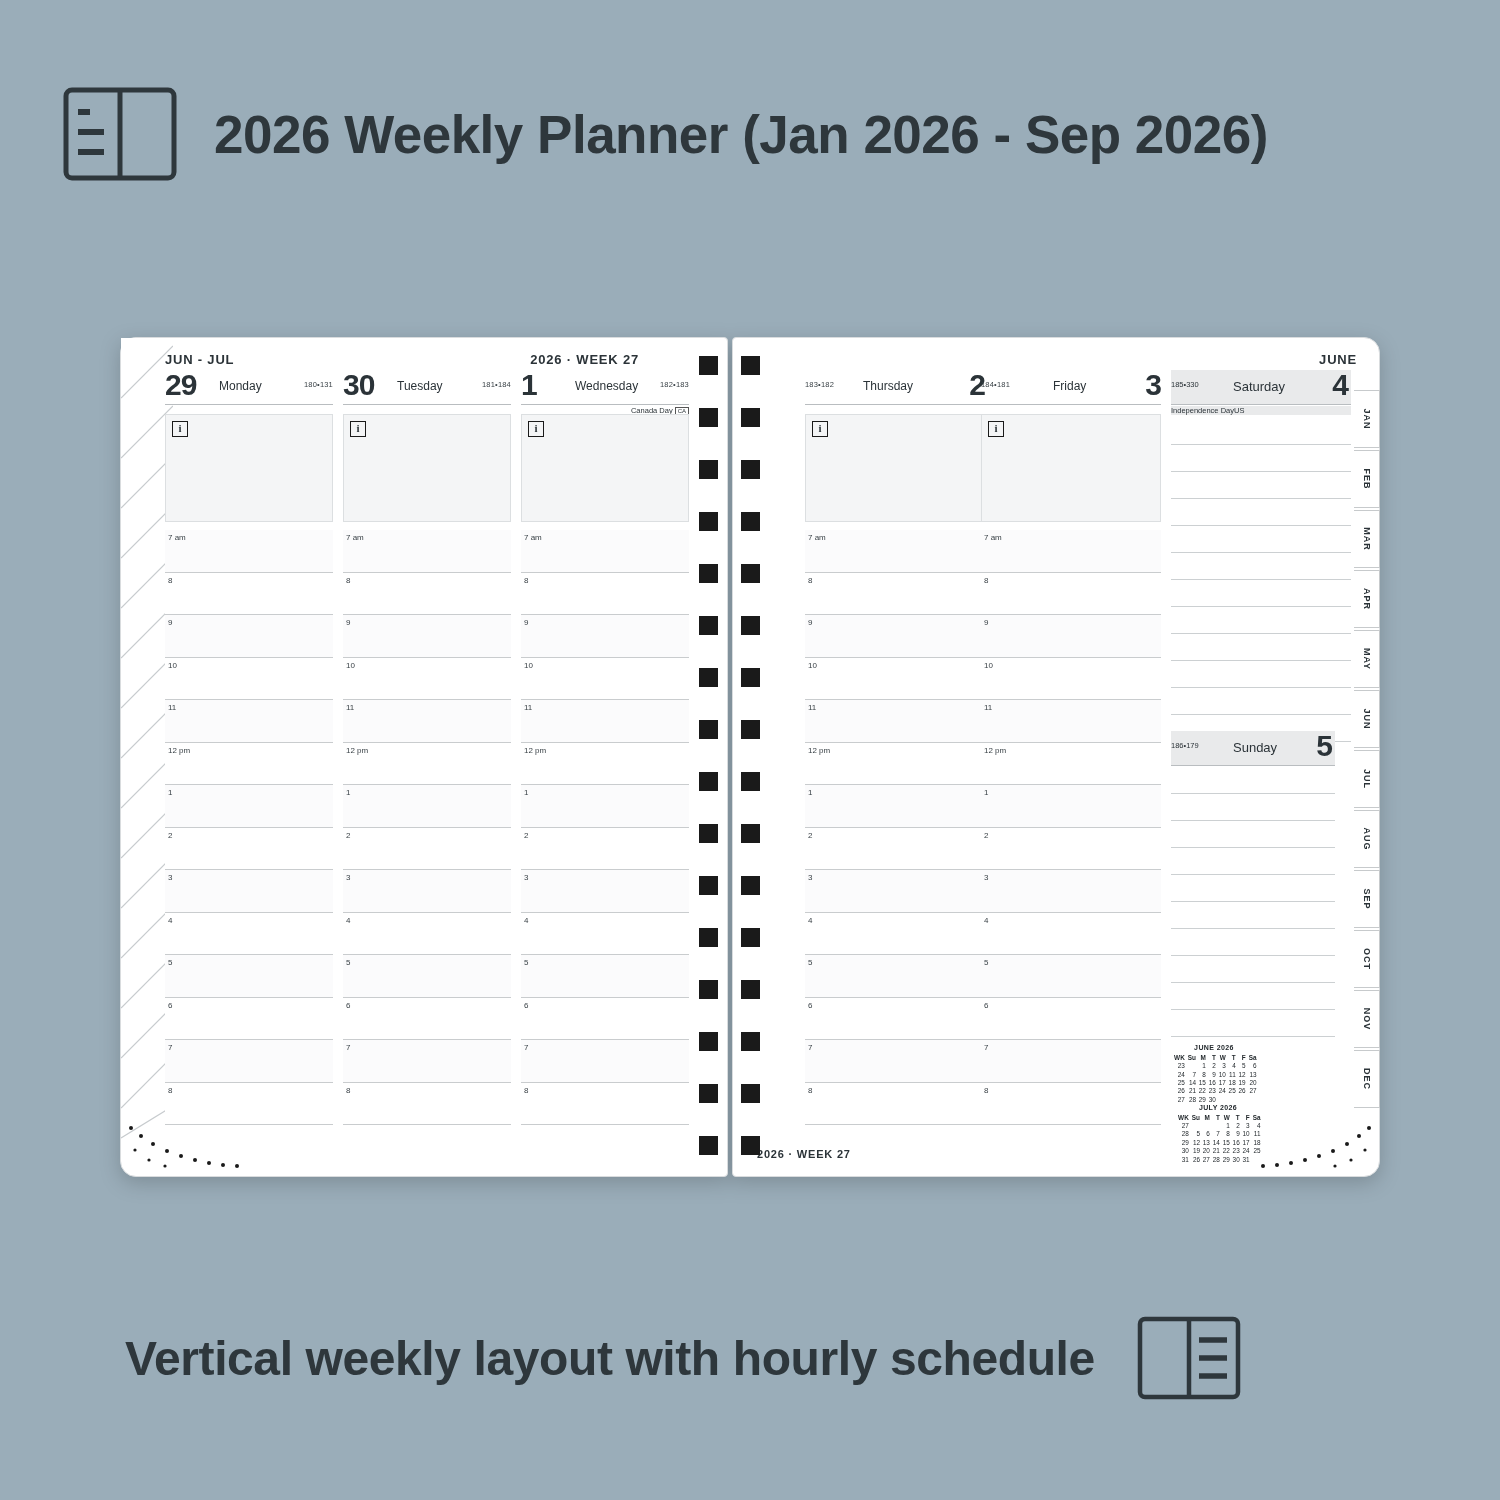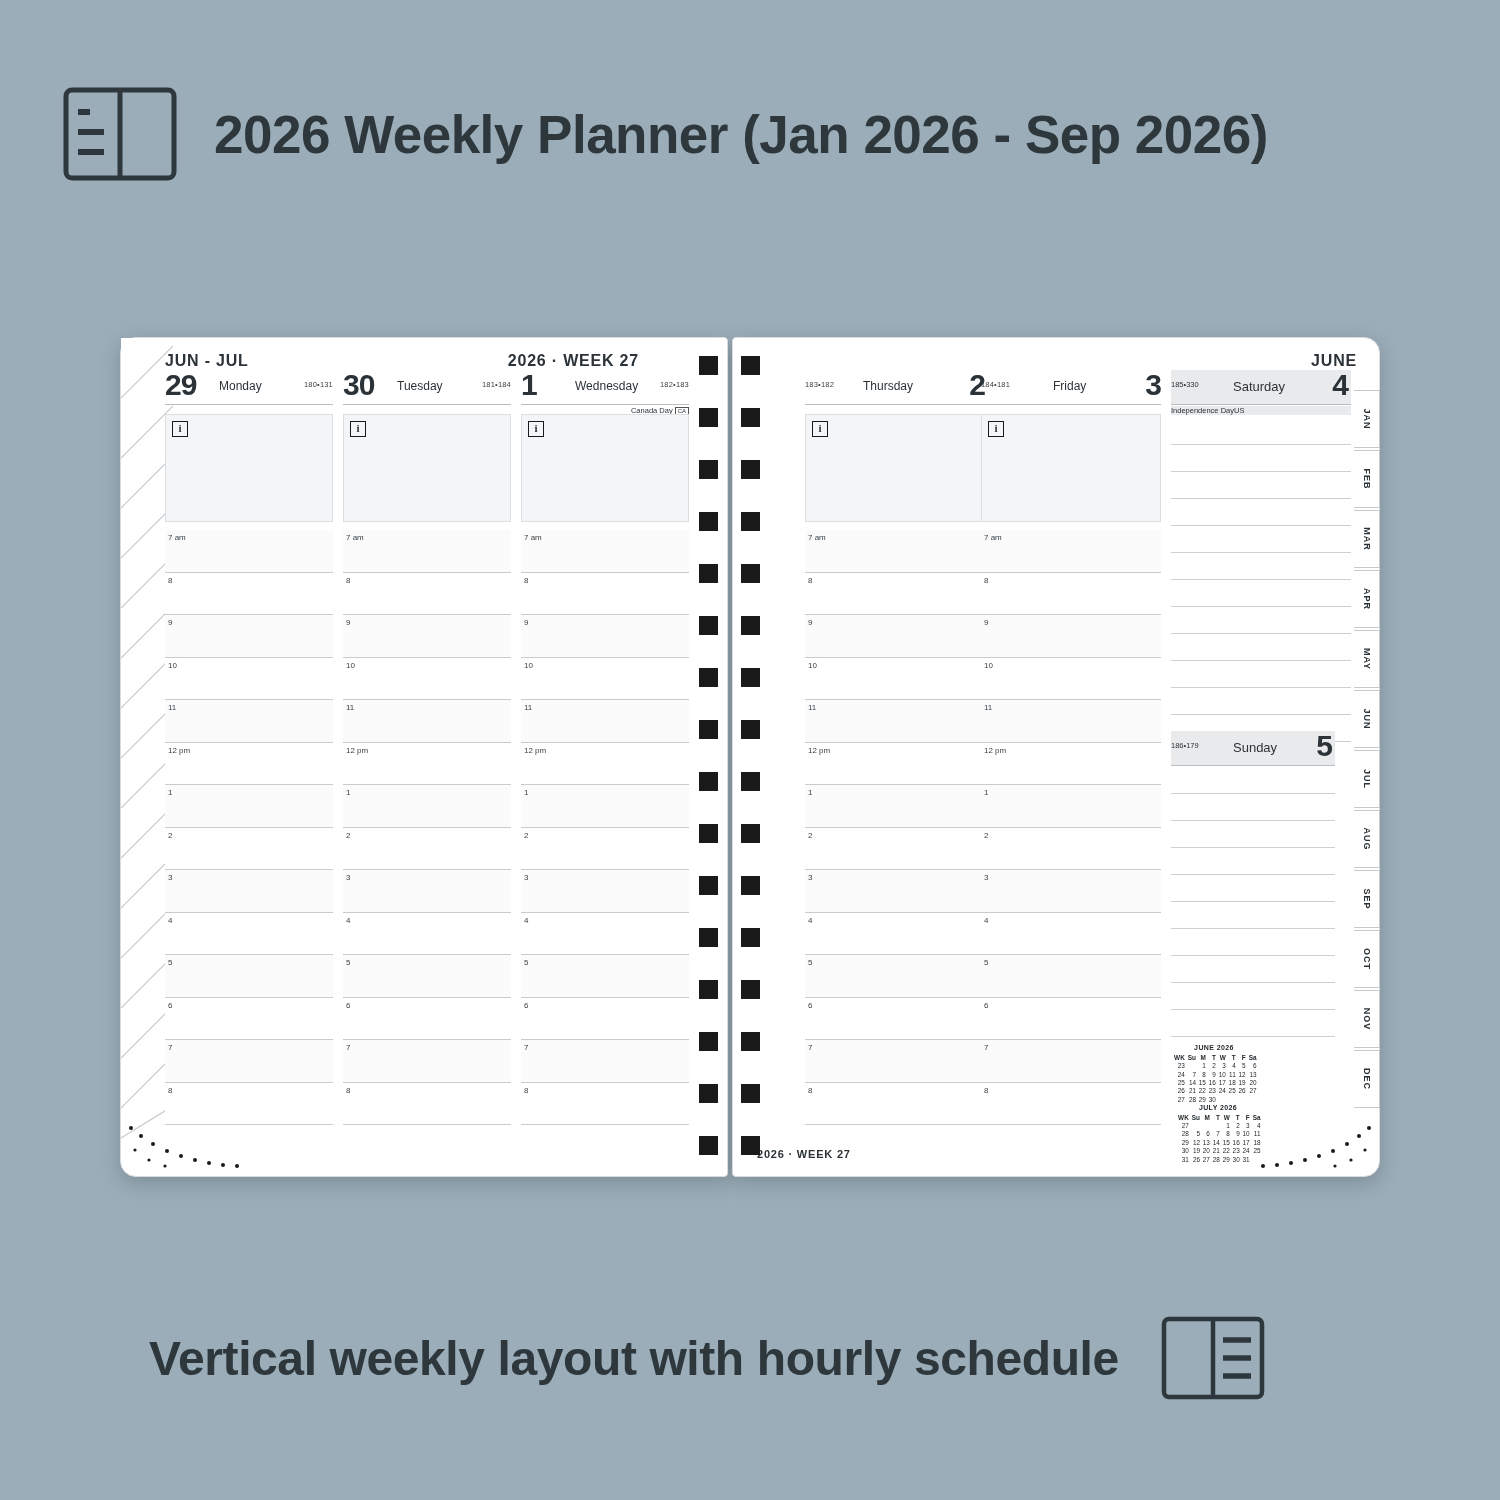--- a/index.html
+++ b/index.html
@@ -13,21 +13,21 @@
   }
   
   .top-header{
     position:absolute; left:60px; top:80px; display:flex; align-items:center; gap:34px;
   }
   .book-icon{width:120px;height:108px;}
   .top-title{
     font-size:53px; font-weight:600; letter-spacing:-0.5px; color:#2e373c; white-space:nowrap;
   }
   .bottom-caption{
-    position:absolute; left:125px; top:1310px; display:flex; align-items:center; gap:40px;margin-left:24px;
+    position:absolute; left:125px; top:1310px; display:flex; align-items:center; gap:40px;
   }
   .bottom-caption .cap-text{
     font-size:48px; font-weight:600; color:#2e373c; letter-spacing:-0.4px; white-space:nowrap;
   }
   .book-icon-2{width:108px;height:96px;}
 
   
   .spread{
     position:absolute; left:120px; top:337px; width:1260px; height:840px;
     filter:drop-shadow(0 6px 10px rgba(0,0,0,0.18));
@@ -48,21 +48,21 @@
   .dots-left{position:absolute;left:4px;bottom:4px;width:120px;height:52px;}
   .dots-right{position:absolute;right:4px;bottom:4px;width:120px;height:52px;}
 
   
   .binding{position:absolute; top:8px; height:824px; width:34px;}
   .binding-l{left:574px;}
   .bsq{position:absolute; width:19px;height:19px;background:#1a1a1a;left:4px;}
 
   
   .ph{
-    position:absolute; font-size:16px; font-weight:700; letter-spacing:0.8px; color:#2b3338;
+    position:absolute; font-size:13px; font-weight:700; letter-spacing:0.8px; color:#2b3338;
   }
   .ph-left{left:44px;top:14px;}
   .ph-week{right:88px;top:14px;}
   .ph-july{right:22px;top:14px;}
   .ph-weekfoot{left:24px;bottom:16px;font-size:11px;font-weight:700;letter-spacing:0.8px;}
 
   
   .daycol{position:absolute; top:32px; width:168px; height:770px;}
   .day-head{position:relative;height:34px;border-bottom:1px solid #b9bdc0;}
   .day-num{position:absolute;left:0;top:-2px;font-size:30px;font-weight:700;letter-spacing:-1px;}

